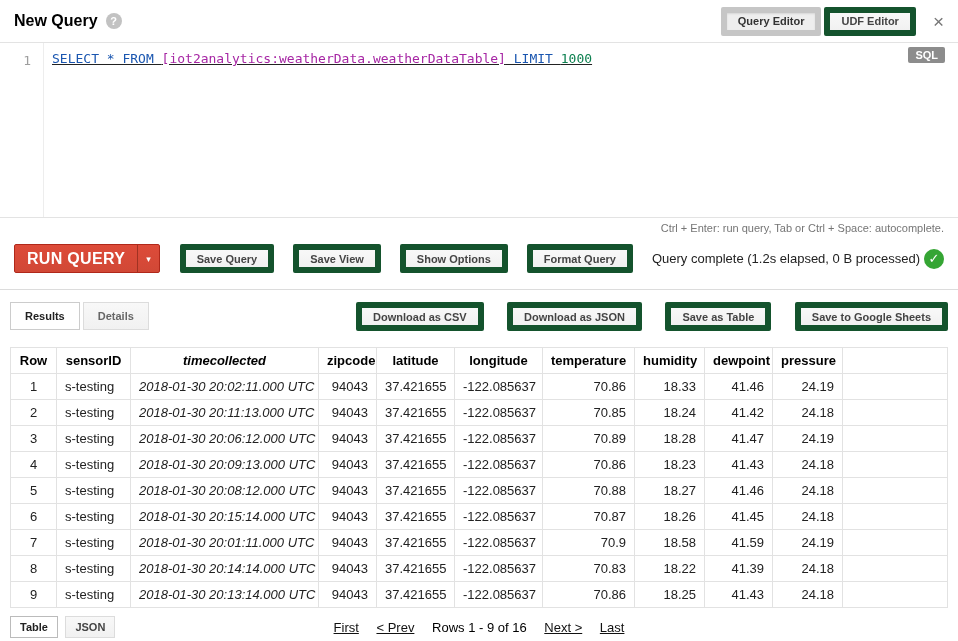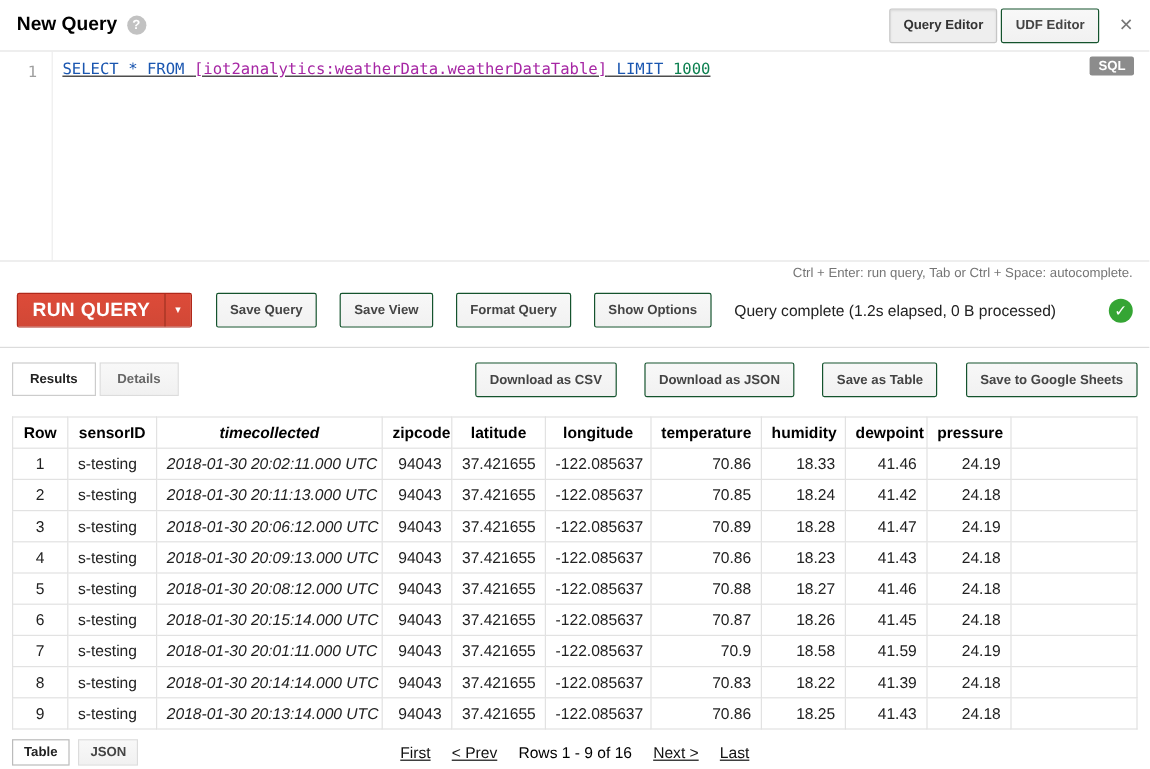--- a/index.html
+++ b/index.html
@@ -7,21 +7,21 @@
     font-family: "Liberation Sans", "DejaVu Sans", sans-serif; color: #222; }
 
   
   .top-bar { height: 42px; display: flex; align-items: center; padding: 0 14px; }
   .title { font-size: 16px; font-weight: bold; color: #000; }
   .help-icon { width: 16px; height: 16px; margin-left: 8px; border-radius: 50%;
     background: #c2c2c2; color: #fff; font-size: 11px; font-weight: bold;
     display: inline-flex; align-items: center; justify-content: center; cursor: pointer; }
   .top-actions { margin-left: auto; display: flex; align-items: center; gap: 3px; }
   .gbtn { height: 29px; padding: 0 11px; font-size: 11px; font-weight: bold; color: #444;
-    background: linear-gradient(#f8f8f8, #f1f1f1); border: 1px solid #14532d;
+    background: linear-gradient(#f8f8f8, #f1f1f1); border: 6px solid #14532d;
     border-radius: 2px; cursor: pointer; white-space: nowrap;
     font-family: "Liberation Sans", "DejaVu Sans", sans-serif; }
   .gbtn.pressed { background: #eee; border-color: #c6c6c6; color: #333;
     box-shadow: inset 0 1px 2px rgba(0,0,0,0.1); }
   .close-x { margin-left: 14px; font-size: 19px; color: #777; cursor: pointer; line-height: 1; }
 
   
   .editor { position: relative; height: 176px; display: flex;
     border-top: 1px solid #e3e3e3; border-bottom: 1px solid #e3e3e3; cursor: text; }
   .gutter { width: 44px; border-right: 1px solid #ededed; padding: 8px 12px 0 0;
@@ -114,22 +114,22 @@
 </div>
 <div class="hint">Ctrl + Enter: run query, Tab or Ctrl + Space: autocomplete.</div>
 
 <div class="toolbar">
   <div class="run-btn">
     <span class="run-label">RUN QUERY</span>
     <span class="run-caret">▾</span>
   </div>
   <button class="gbtn">Save Query</button>
   <button class="gbtn">Save View</button>
+  <button class="gbtn">Show Options</button>
   <button class="gbtn">Format Query</button>
-  <button class="gbtn">Show Options</button>
   <span class="status">Query complete (1.2s elapsed, 0 B processed)</span>
   <span class="check">✓</span>
 </div>
 
 <div class="results-head">
   <div class="tab active">Results</div>
   <div class="tab">Details</div>
   <div class="results-actions">
     <button class="gbtn">Download as CSV</button>
     <button class="gbtn">Download as JSON</button>

